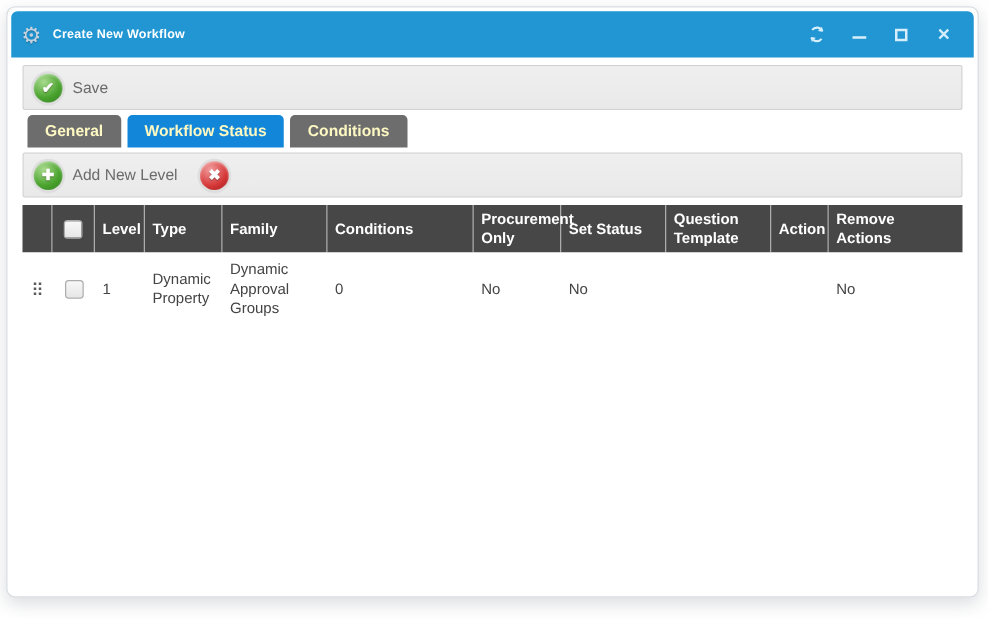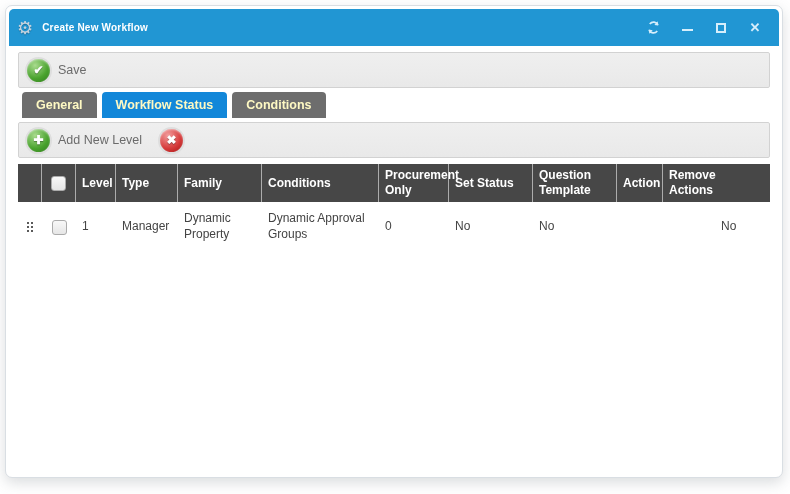--- a/index.html
+++ b/index.html
@@ -163,21 +163,20 @@
             <i></i>
             <i></i>
             <i></i>
             <i></i>
         </span>
       </div>
       <div class="cell center">
         <span class="checkbox"></span>
       </div>
       <div class="cell">1</div>
-      <div class="cell">Manager</div>
       <div class="cell">Dynamic Property</div>
       <div class="cell">Dynamic Approval Groups</div>
       <div class="cell">0</div>
       <div class="cell">No</div>
       <div class="cell">No</div>
       <div class="cell"></div>
       <div class="cell"></div>
       <div class="cell">No</div>
     </div>
 

